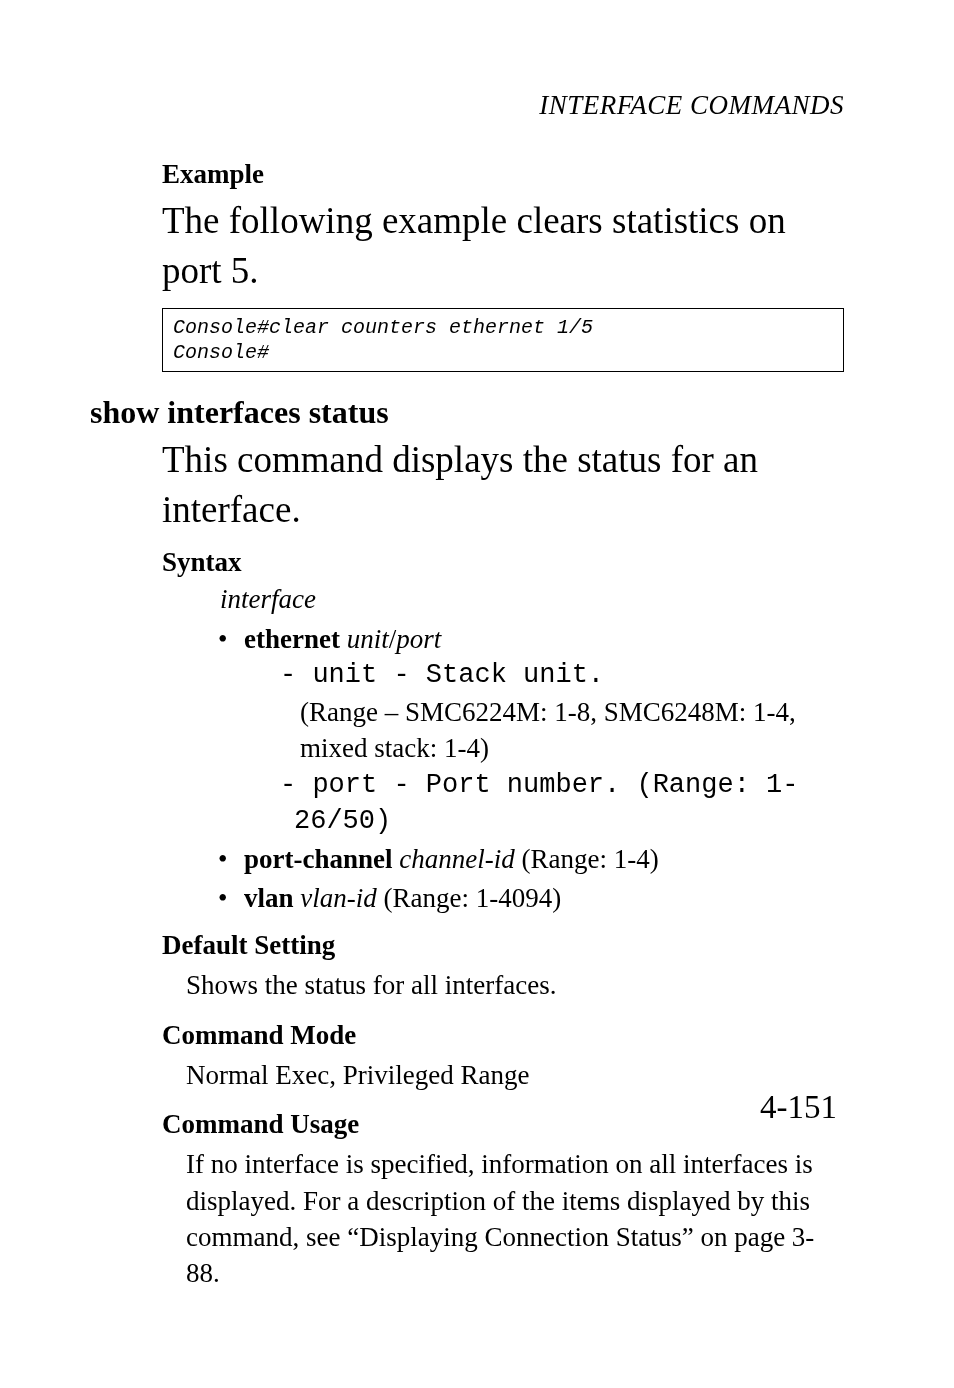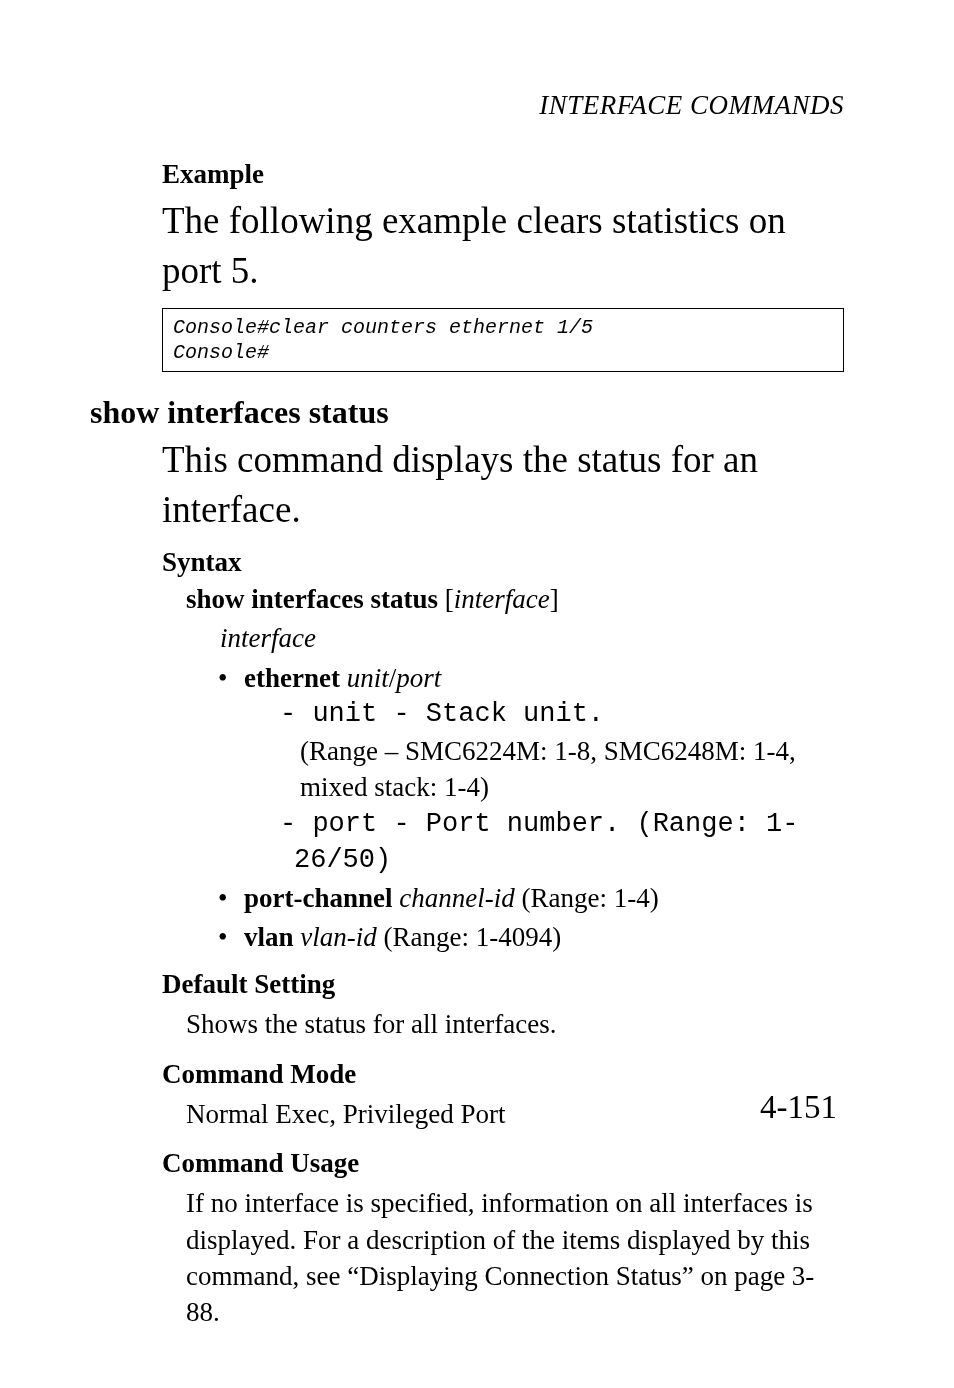--- a/index.html
+++ b/index.html
@@ -117,23 +117,20 @@
 
   <div class="section-h">Example</div>
   <div class="body-p">The following example clears statistics on port 5.</div>
   <div class="codebox">Console#clear counters ethernet 1/5
 Console#</div>
 
   <div class="h2">show interfaces status</div>
   <div class="body-p">This command displays the status for an interface.</div>
 
   <div class="section-h">Syntax</div>
-  <div class="syntax-line">
-    <span class="b">show interfaces status</span><span> [</span><span class="i">interface</span><span>]</span>
-  </div>
   <div class="param-italic">interface</div>
 
   <ul class="bullet-list">
     <li>
       <span class="b">ethernet</span>
       <span> </span><span class="i">unit</span><span>/</span><span class="i">port</span>
       <div class="sub-dash">- unit - Stack unit.</div>
       <div class="sub-indent">(Range – SMC6224M: 1-8, SMC6248M: 1-4, mixed stack: 1-4)</div>
       <div class="sub-dash">- port - Port number. (Range: 1-26/50)</div>
     </li>
@@ -144,19 +141,19 @@
     <li>
       <span class="b">vlan</span>
       <span> </span><span class="i">vlan-id</span><span> (Range: 1-4094)</span>
     </li>
   </ul>
 
   <div class="section-h">Default Setting</div>
   <div class="indent-para">Shows the status for all interfaces.</div>
 
   <div class="section-h">Command Mode</div>
-  <div class="indent-para">Normal Exec, Privileged Port</div>
+  <div class="indent-para">Normal Exec, Privileged Range</div>
 
   <div class="section-h">Command Usage</div>
   <div class="indent-para">If no interface is specified, information on all interfaces is displayed. For a description of the items displayed by this command, see “Displaying Connection Status” on page 3-88.</div>
 
   <div class="pagenum">4-151</div>
 </div>
 
 </body></html>

